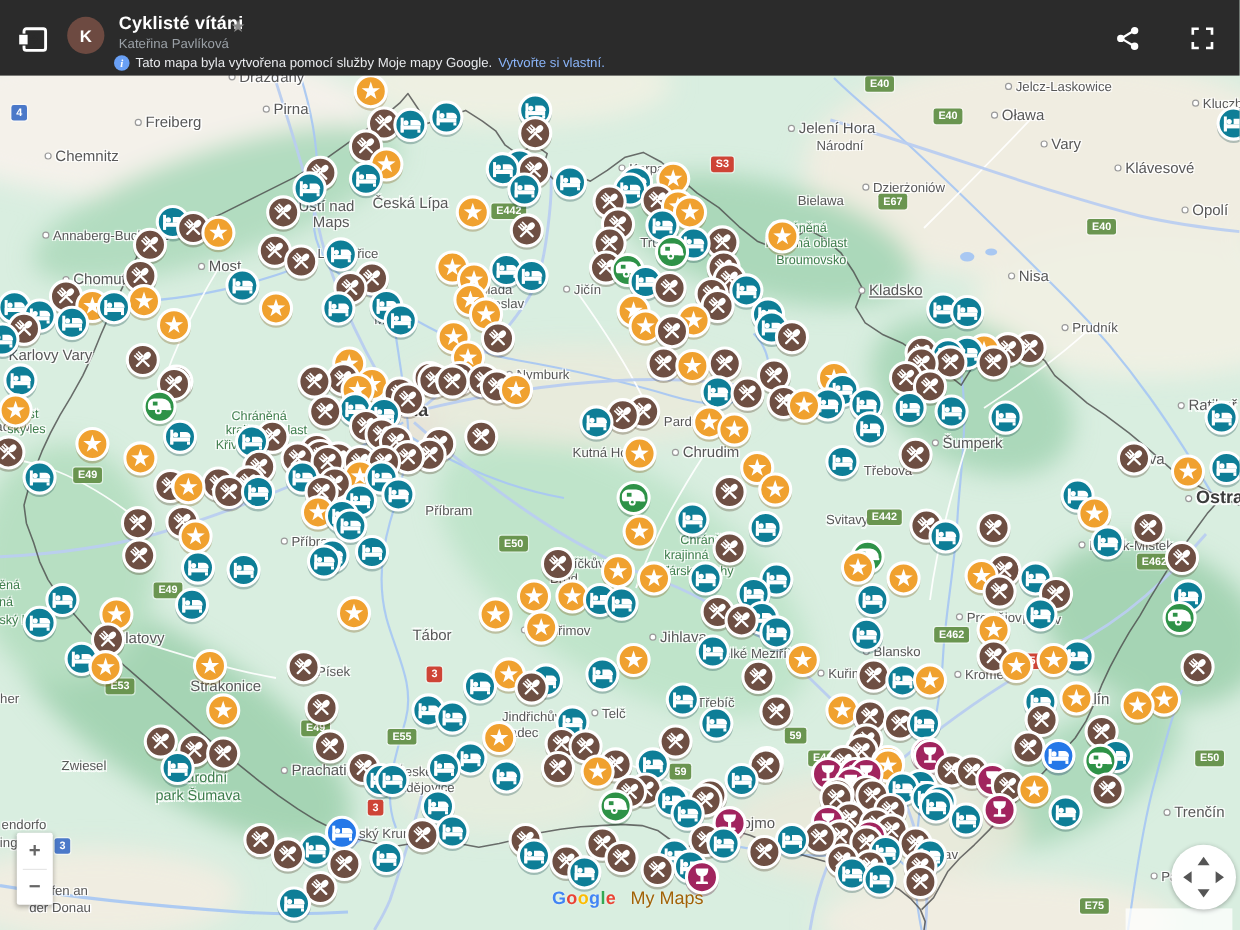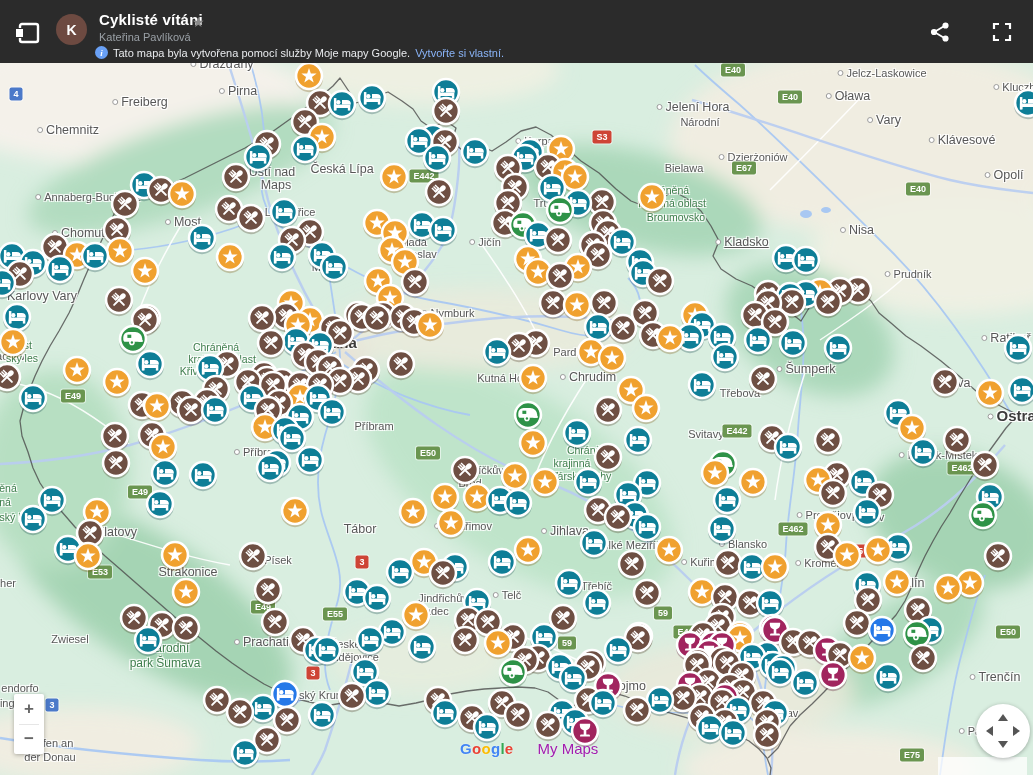--- a/index.html
+++ b/index.html
@@ -24,25 +24,25 @@
   #terrain{z-index:1;} #labels{position:absolute;left:0;top:0;width:851px;height:775px;z-index:2;pointer-events:none;}
   #markers-svg{z-index:3;}
   .lbl{position:absolute;transform:translate(-50%,-50%);white-space:nowrap;color:#575757;
        text-shadow:-1px -1px 0 rgba(255,255,255,.85),1px -1px 0 rgba(255,255,255,.85),-1px 1px 0 rgba(255,255,255,.85),1px 1px 0 rgba(255,255,255,.85),0 0 3px rgba(255,255,255,.9);}
   .c1{font-size:11px;} .c2{font-size:12.5px;} .c3{font-size:15px;font-weight:bold;color:#3c3c3c;}
   .grn{font-size:10.5px;color:#3e7d4c;} .grn2{font-size:12px;color:#3e7d4c;}
   .dot::before{content:'';display:inline-block;width:4px;height:4px;border:1.5px solid #9a9a9a;background:#fff;border-radius:50%;margin-right:3px;vertical-align:1px;}
   .bdg{position:absolute;transform:translate(-50%,-50%);font-size:9px;font-weight:bold;color:#fff;padding:1px 4px;border-radius:2px;line-height:11px;box-shadow:0 0 0 1px rgba(255,255,255,.55);}
   .bdg.g{background:#6a9550;} .bdg.r{background:#ce4436;} .bdg.b{background:#4b79c9;}
   
-  #watermark{position:absolute;left:460px;top:740px;z-index:4;font-size:15px;display:flex;align-items:baseline;gap:24px;}
+  #watermark{position:absolute;left:460px;top:740px;z-index:4;font-size:15px;display:flex;align-items:baseline;gap:12px;}
   #wm-google{font-weight:bold;letter-spacing:.3px;}
   #wm-google span{text-shadow:0 0 2px rgba(255,255,255,.7);}
   .wm1{color:#4285F4;}.wm2{color:#EA4335;}.wm3{color:#FBBC05;}.wm4{color:#4285F4;}.wm5{color:#34A853;}.wm6{color:#EA4335;}
-  #wm-suffix{color:#a21caf;font-size:15px;text-shadow:0 0 2px rgba(255,255,255,.7);}
+  #wm-suffix{color:#a16207;font-size:15px;text-shadow:0 0 2px rgba(255,255,255,.7);}
   
   #attrib{position:absolute;left:0;top:760px;width:352px;height:15px;background:rgba(255,255,255,.82);z-index:5;
           display:flex;align-items:center;font-size:9.5px;color:#5a5a5a;gap:10px;padding-left:4px;}
   #terms{color:#4a74c9;cursor:pointer;}
   #scalebar{display:flex;align-items:center;gap:4px;color:#555;}
   
   #shortcuts{position:absolute;left:938px;top:757px;z-index:5;background:rgba(255,255,255,.75);color:#333;font-size:10px;padding:19px 4px;cursor:pointer;}
   
   #zoomctl{position:absolute;left:14px;top:694px;width:30px;height:60px;background:#fff;border-radius:2px;z-index:6;
            box-shadow:0 1px 4px rgba(0,0,0,.3);display:flex;flex-direction:column;}

